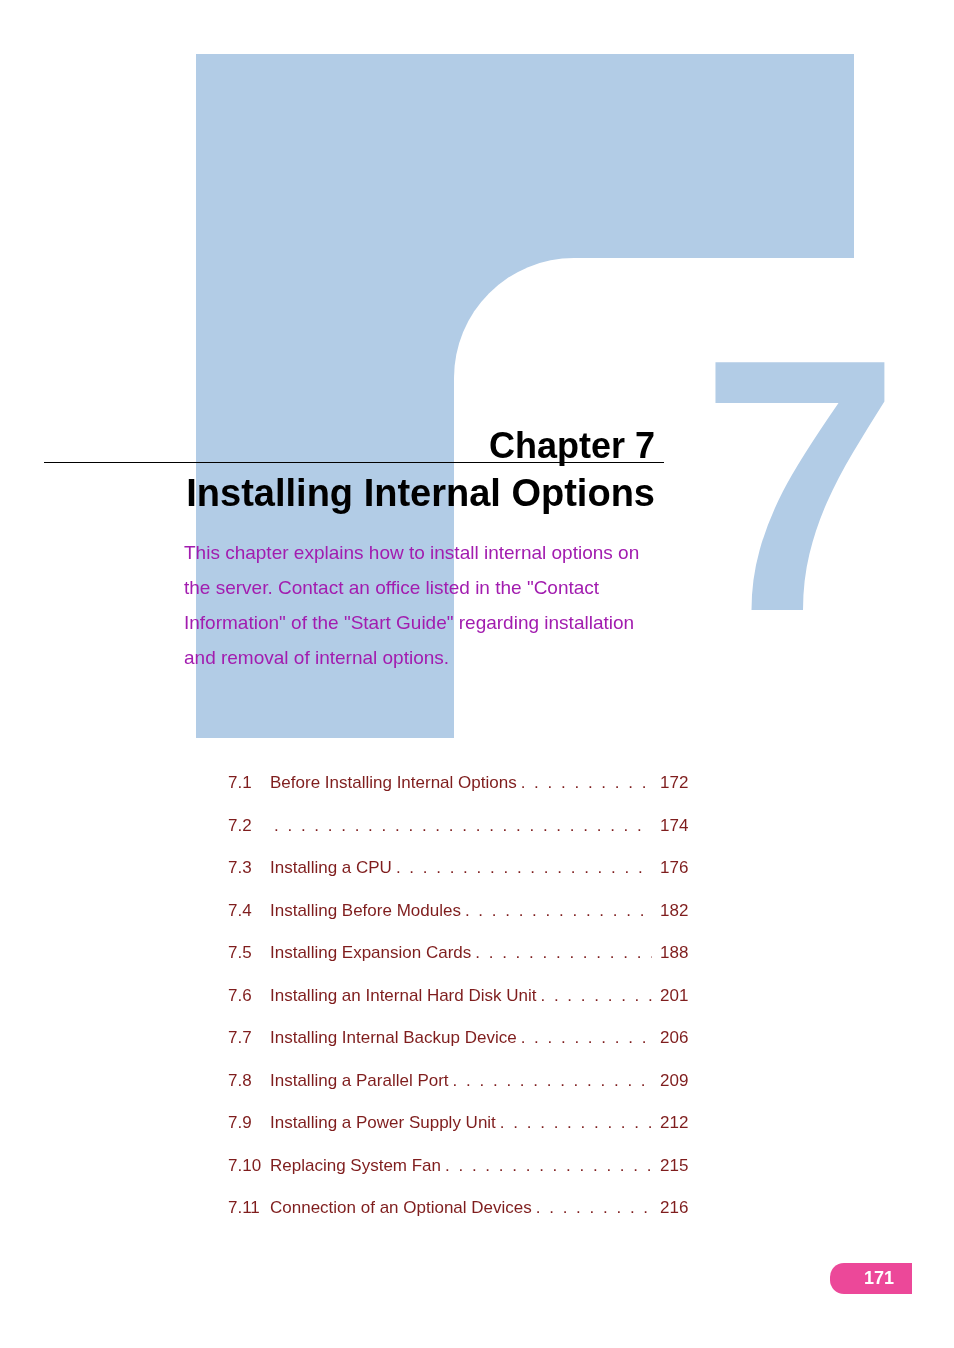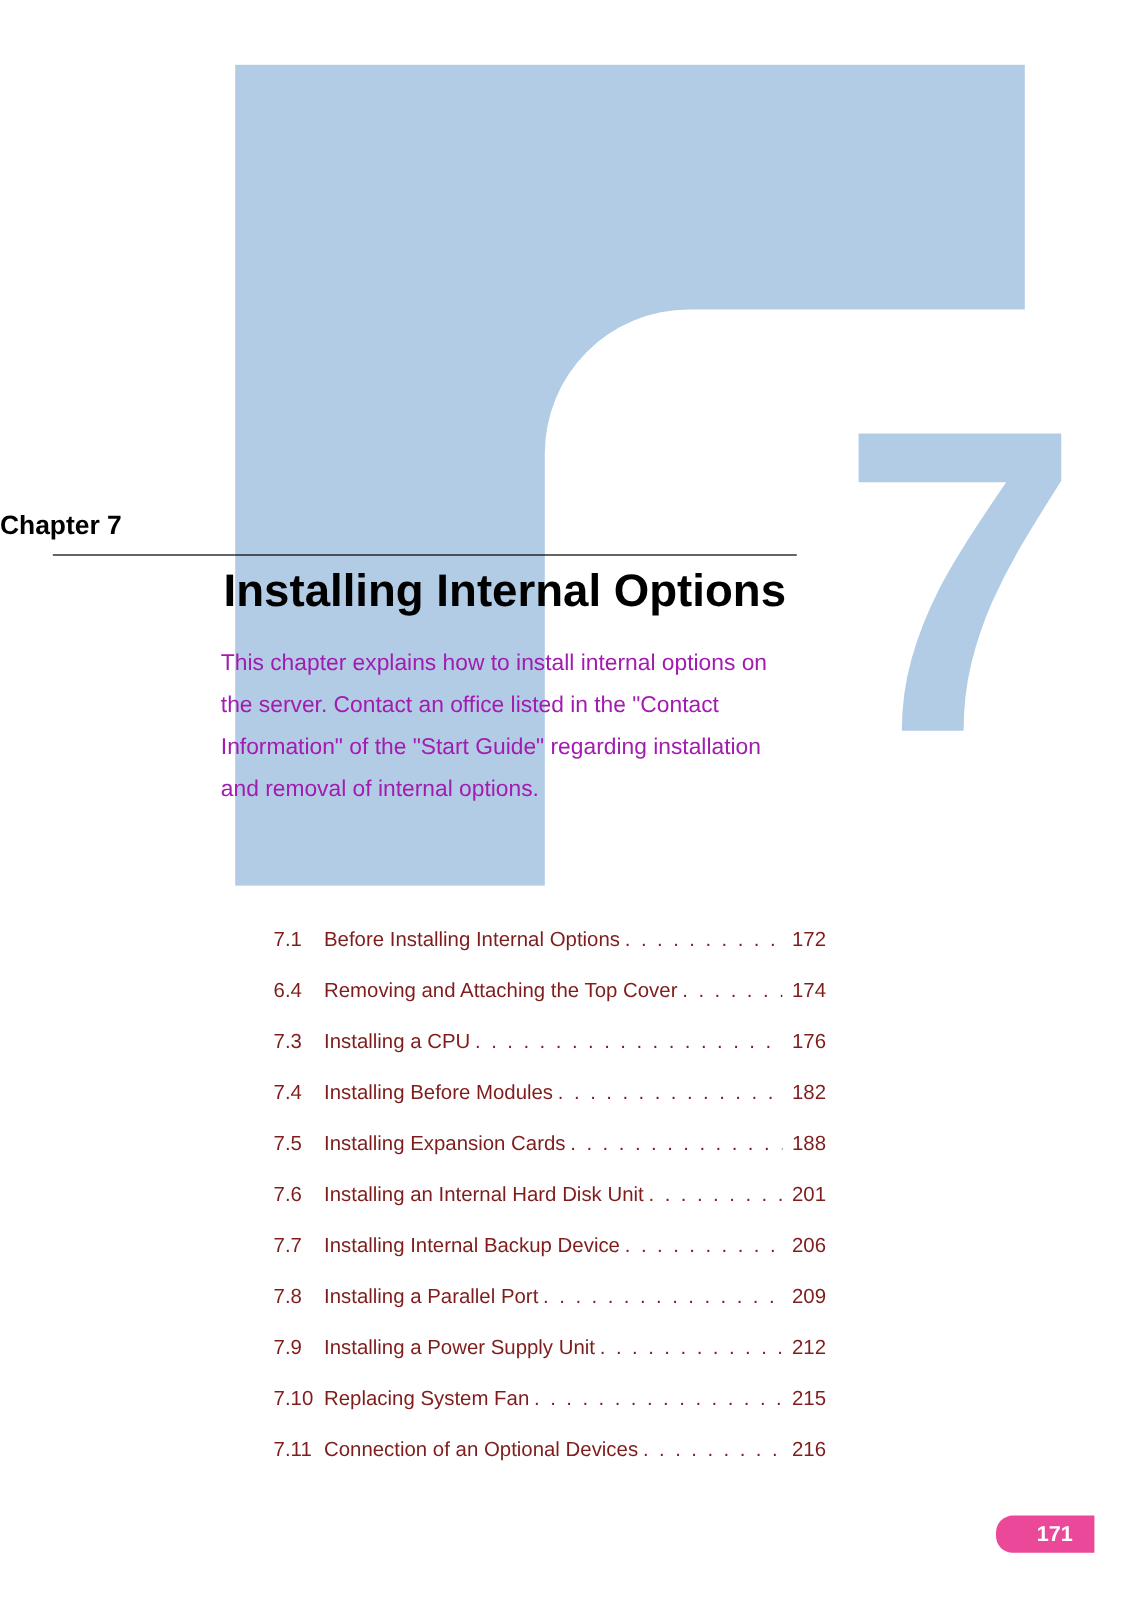--- a/index.html
+++ b/index.html
@@ -45,21 +45,22 @@
     z-index: 3;
     font-family: Arial, Helvetica, sans-serif;
     letter-spacing: -10px;
     line-height: 1;
   }
   .chapter-label {
     position: absolute;
     top: 425px;
     left: 0;
     width: 655px;
-    font-size: 22px;
+    text-align: right;
+    font-size: 36px;
     font-weight: 900;
     color: #000;
     z-index: 5;
     font-family: Arial, Helvetica, sans-serif;
   }
   .chapter-rule {
     position: absolute;
     top: 462px;
     left: 44px;
     width: 620px;
@@ -157,22 +158,21 @@
   <div class="intro">This chapter explains how to install internal options on the server. Contact an office listed in the "Contact Information" of the "Start Guide" regarding installation and removal of internal options.</div>
 
   <div class="toc">
     <div class="toc-row">
       <span class="toc-num">7.1</span>
       <span class="toc-title">Before Installing Internal Options</span>
       <span class="toc-dots"></span>
       <span class="toc-page">172</span>
     </div>
     <div class="toc-row">
-      <span class="toc-num">6.4</span>
-      <span class="toc-title">Removing and Attaching the Top Cover</span>
+      <span class="toc-num">7.2</span>
       <span class="toc-dots"></span>
       <span class="toc-page">174</span>
     </div>
     <div class="toc-row">
       <span class="toc-num">7.3</span>
       <span class="toc-title">Installing a CPU</span>
       <span class="toc-dots"></span>
       <span class="toc-page">176</span>
     </div>
     <div class="toc-row">

